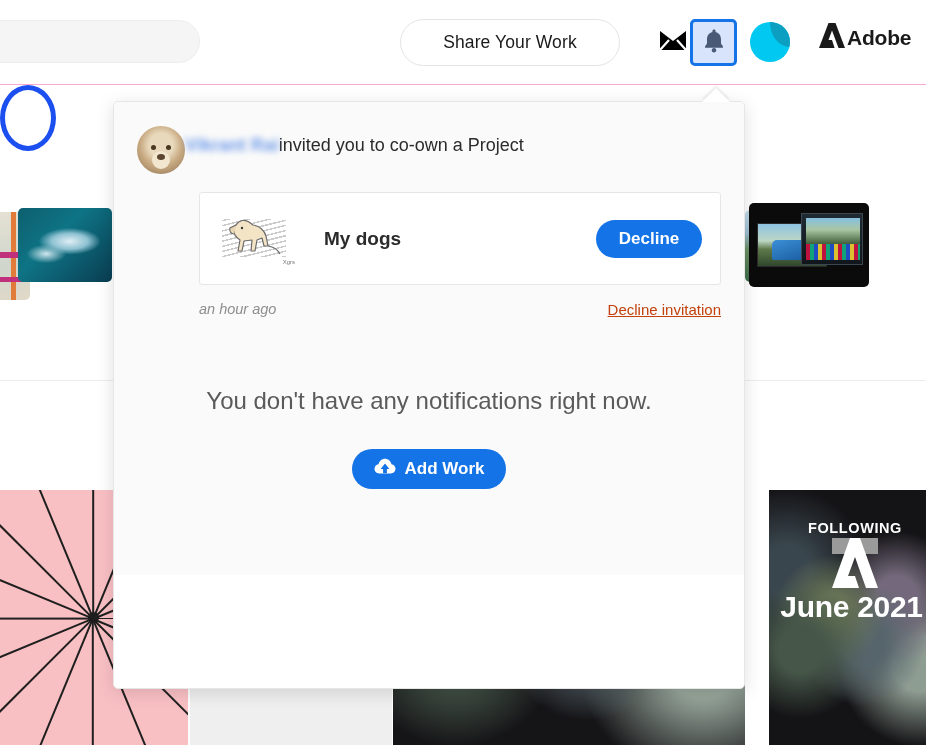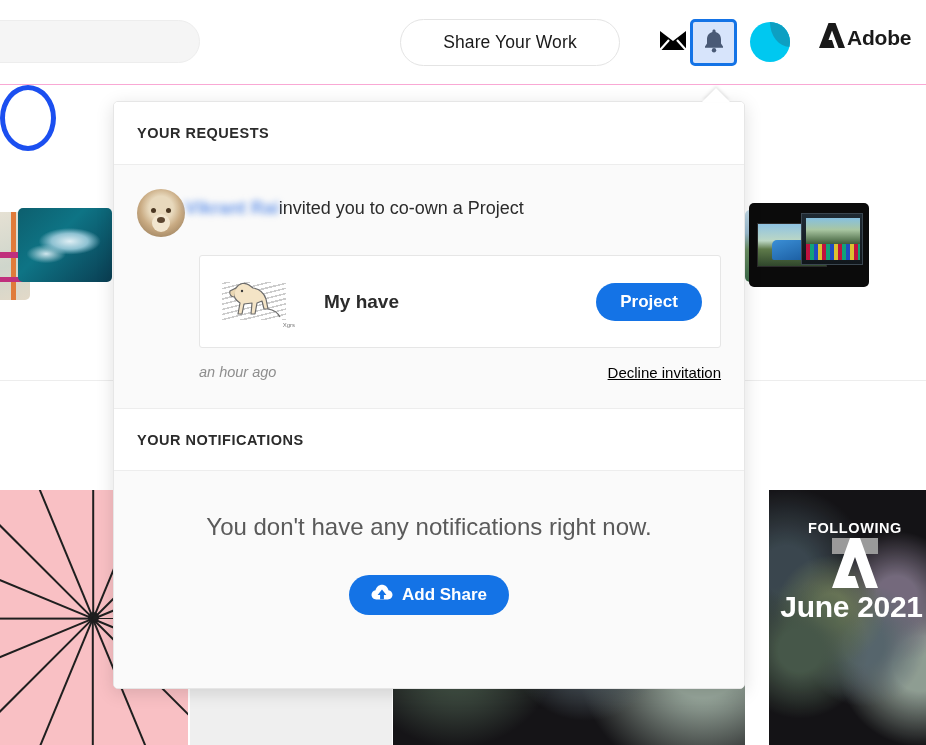--- a/index.html
+++ b/index.html
@@ -261,21 +261,21 @@
     font-size:17px; font-weight:bold; cursor:pointer;
     font-family:"Liberation Sans", sans-serif;
   }
   .req-foot {
     margin-left: 62px; margin-top: 16px;
     height: 44px;
     display:flex; align-items:flex-start; justify-content:space-between;
   }
   .req-time { font-size:14.5px; color:#8e8e8e; font-style: italic; }
   .decline-link {
-    font-size:15px; color:#000000; text-decoration: underline; cursor:pointer;
+    font-size:15px; color:#c2410c; text-decoration: underline; cursor:pointer;
   }
 
   .notif-empty {
     background:#fafafa; height: 230px;
     display:flex; flex-direction:column; align-items:center;
     padding-top: 42px;
     gap: 12px;
   }
   .empty-title { font-size:24px; color:#5a5a5a; font-weight:400; }
   .empty-sub {
@@ -388,21 +388,20 @@
         </svg>
       </span>
       <span class="adobe-word">Adobe</span>
     </div>
   </div>
 
   <div class="panel-arrow"></div>
 
   <div class="panel">
 
-    <div class="section-head">YOUR REQUESTS</div>
 
     <div class="request-body">
 
       <div class="req-top">
         <div class="req-avatar">
           <div class="eyeL"></div>
           <div class="eyeR"></div>
           <div class="muzzle"></div>
           <div class="nose"></div>
         </div>
@@ -415,39 +414,38 @@
         <div class="proj-thumb">
           <div class="hatch"></div>
           <svg width="82" height="60" viewBox="0 0 82 60" style="position:absolute;left:0;top:0" aria-hidden="true">
             <path d="M20 16 c3-5 9-6 13-3 l4 3 c6 1 11 5 13 11 l2 10 -4 0 -2-8 -5 2 -2 11 -4 0 1-11 -8 1 -2 10 -4 0 2-11 c-5-3-7-8-6-13 Z" fill="#f4e4c6" stroke="#6b6b6b" stroke-width="1.2" stroke-linejoin="round"></path>
             <path d="M20 16 l-6 3 c-1 3 1 6 4 6" fill="#e9d6b2" stroke="#6b6b6b" stroke-width="1.1"></path>
             <circle cx="26" cy="19" r="1.2" fill="#3a3a3a"></circle>
             <path d="M52 37 c6 1 10 4 12 8" stroke="#6b6b6b" stroke-width="1.2" fill="none"></path>
           </svg>
           <span style="position:absolute;right:3px;bottom:4px;font-size:6px;color:#7a7a7a;">Xgrs</span>
         </div>
-        <div class="proj-title">My have</div>
-        <button class="accept-btn">Project</button>
+        <div class="proj-title">My dogs</div>
+        <button class="accept-btn">Decline</button>
       </div>
 
       <div class="req-foot">
         <span class="req-time">an hour ago</span>
         <span class="decline-link">Decline invitation</span>
       </div>
     </div>
 
-    <div class="section-head" style="border-top:1px solid #ededed;">YOUR NOTIFICATIONS</div>
 
     <div class="notif-empty">
       <div class="empty-title">You don't have any notifications right now.</div>
       <button class="add-work-btn">
         <span>
           <svg width="22" height="17" viewBox="0 0 22 17" aria-hidden="true">
             <path d="M5.2 15.5 c-2.6 0-4.7-2.1-4.7-4.7 0-2.3 1.7-4.3 4-4.6 C5.3 3 8 0.8 11 0.8 c3 0 5.7 2.2 6.5 5.4 2.3.3 4 2.3 4 4.6 0 2.6-2.1 4.7-4.7 4.7 Z" fill="#ffffff"></path>
             <path d="M11 5.6 L15.4 11 L12.9 11 L12.9 15.2 L9.1 15.2 L9.1 11 L6.6 11 Z" fill="#1473e6"></path>
           </svg>
         </span>
-        <span>Add Share</span>
+        <span>Add Work</span>
       </button>
     </div>
   </div>
 
 </div>
 
 </body></html>

